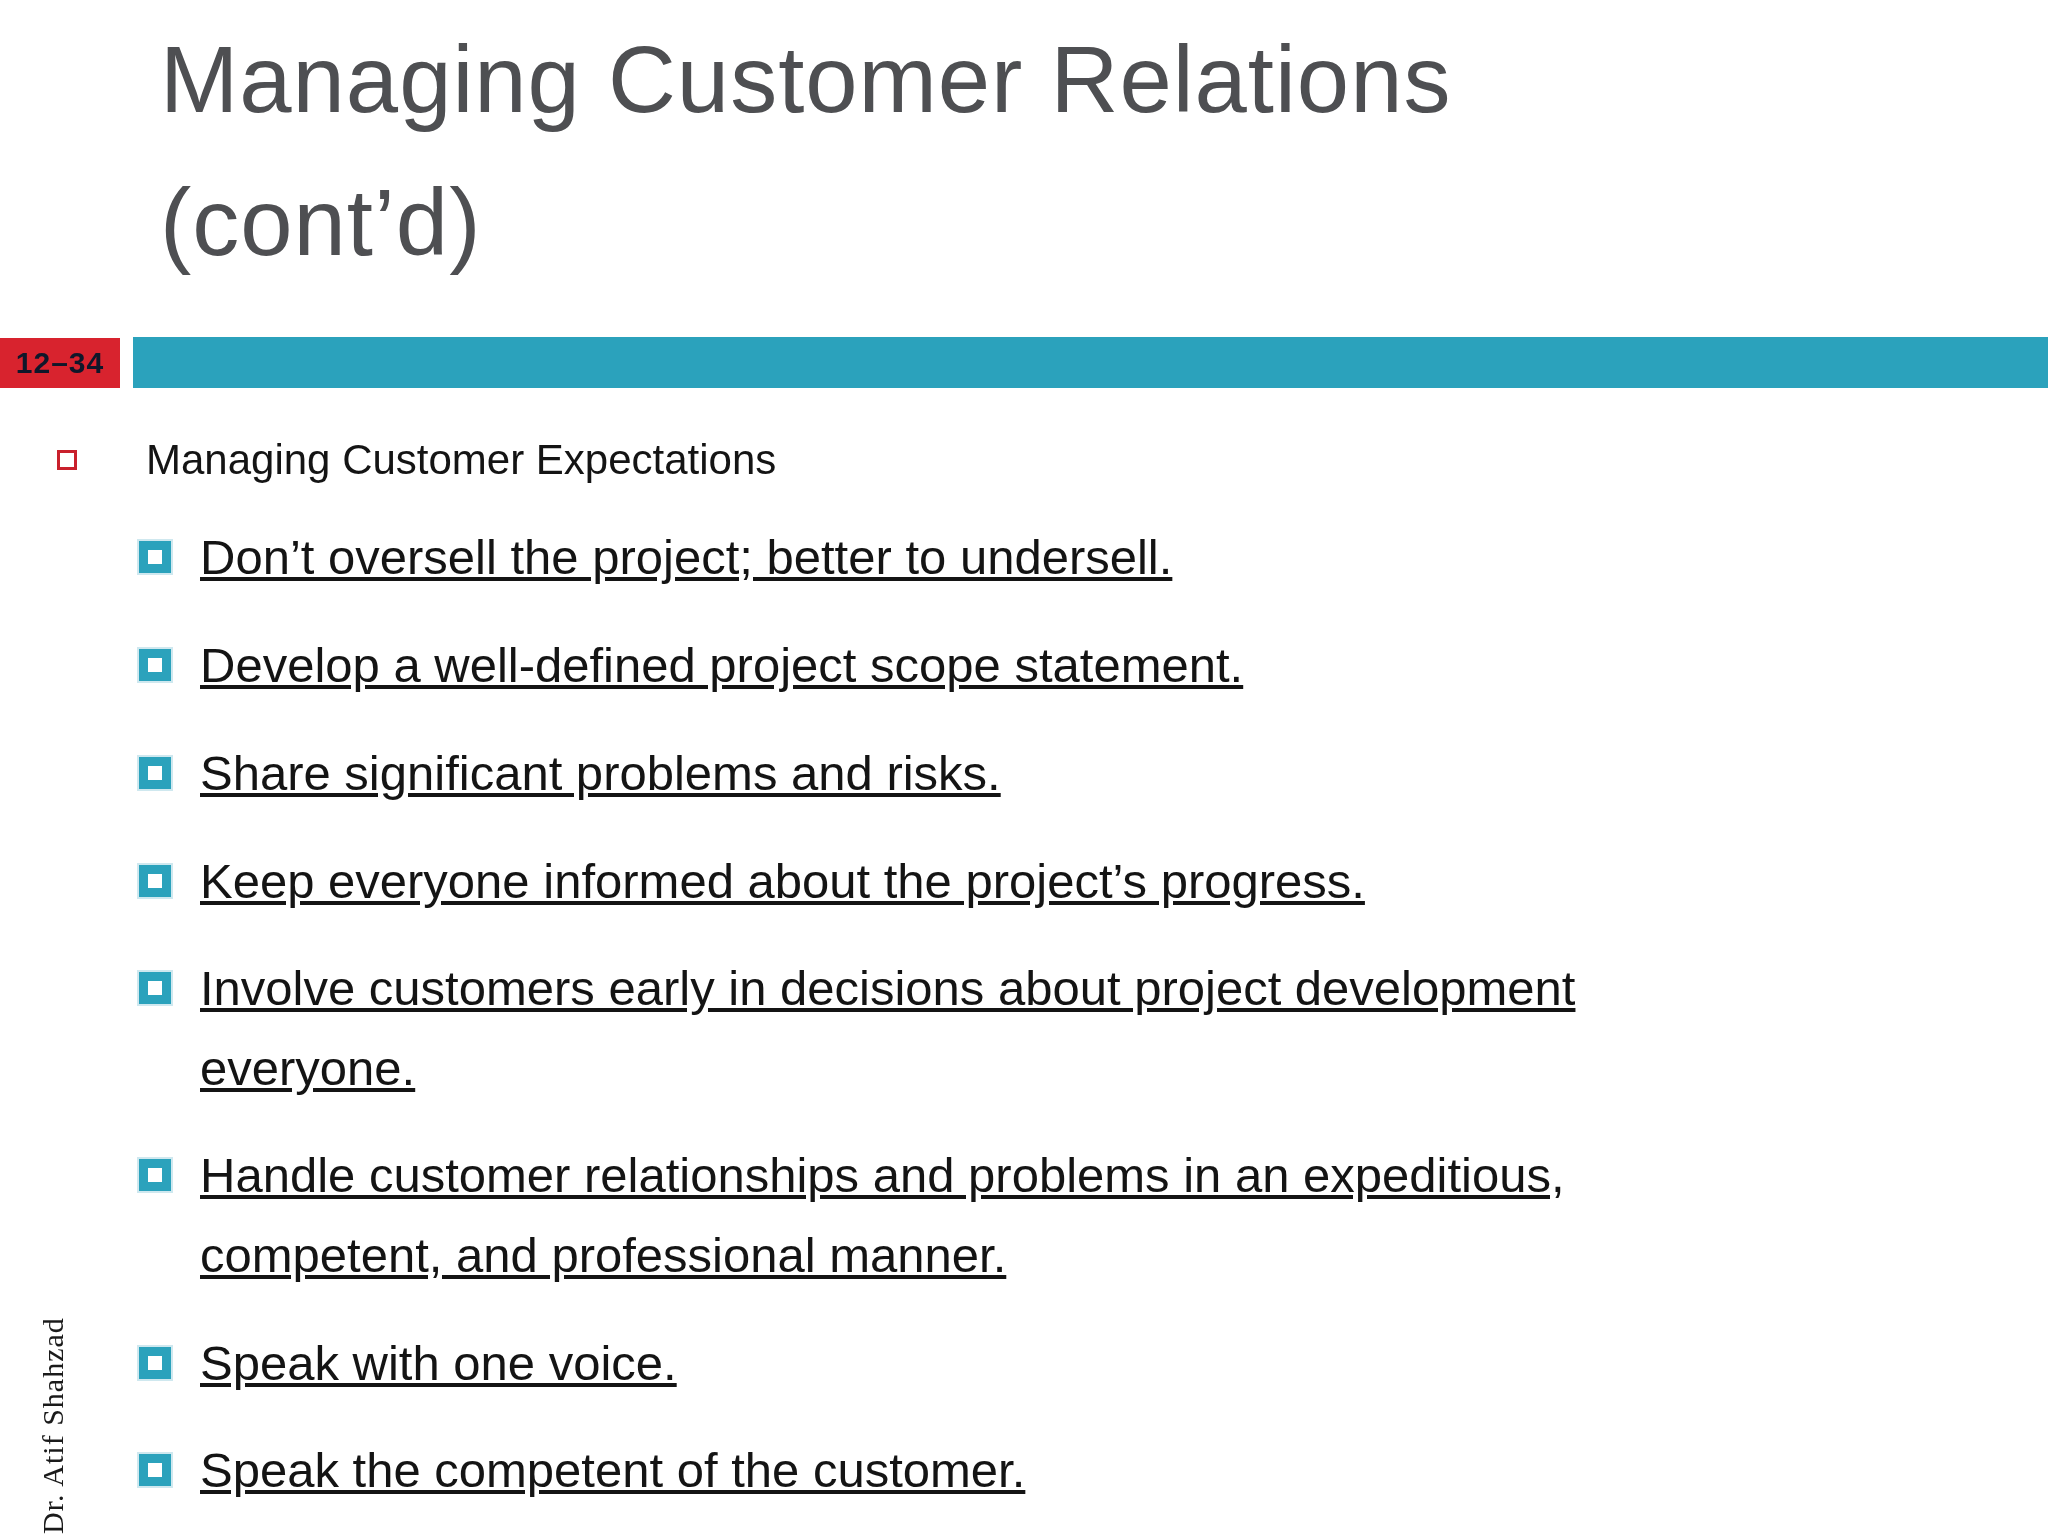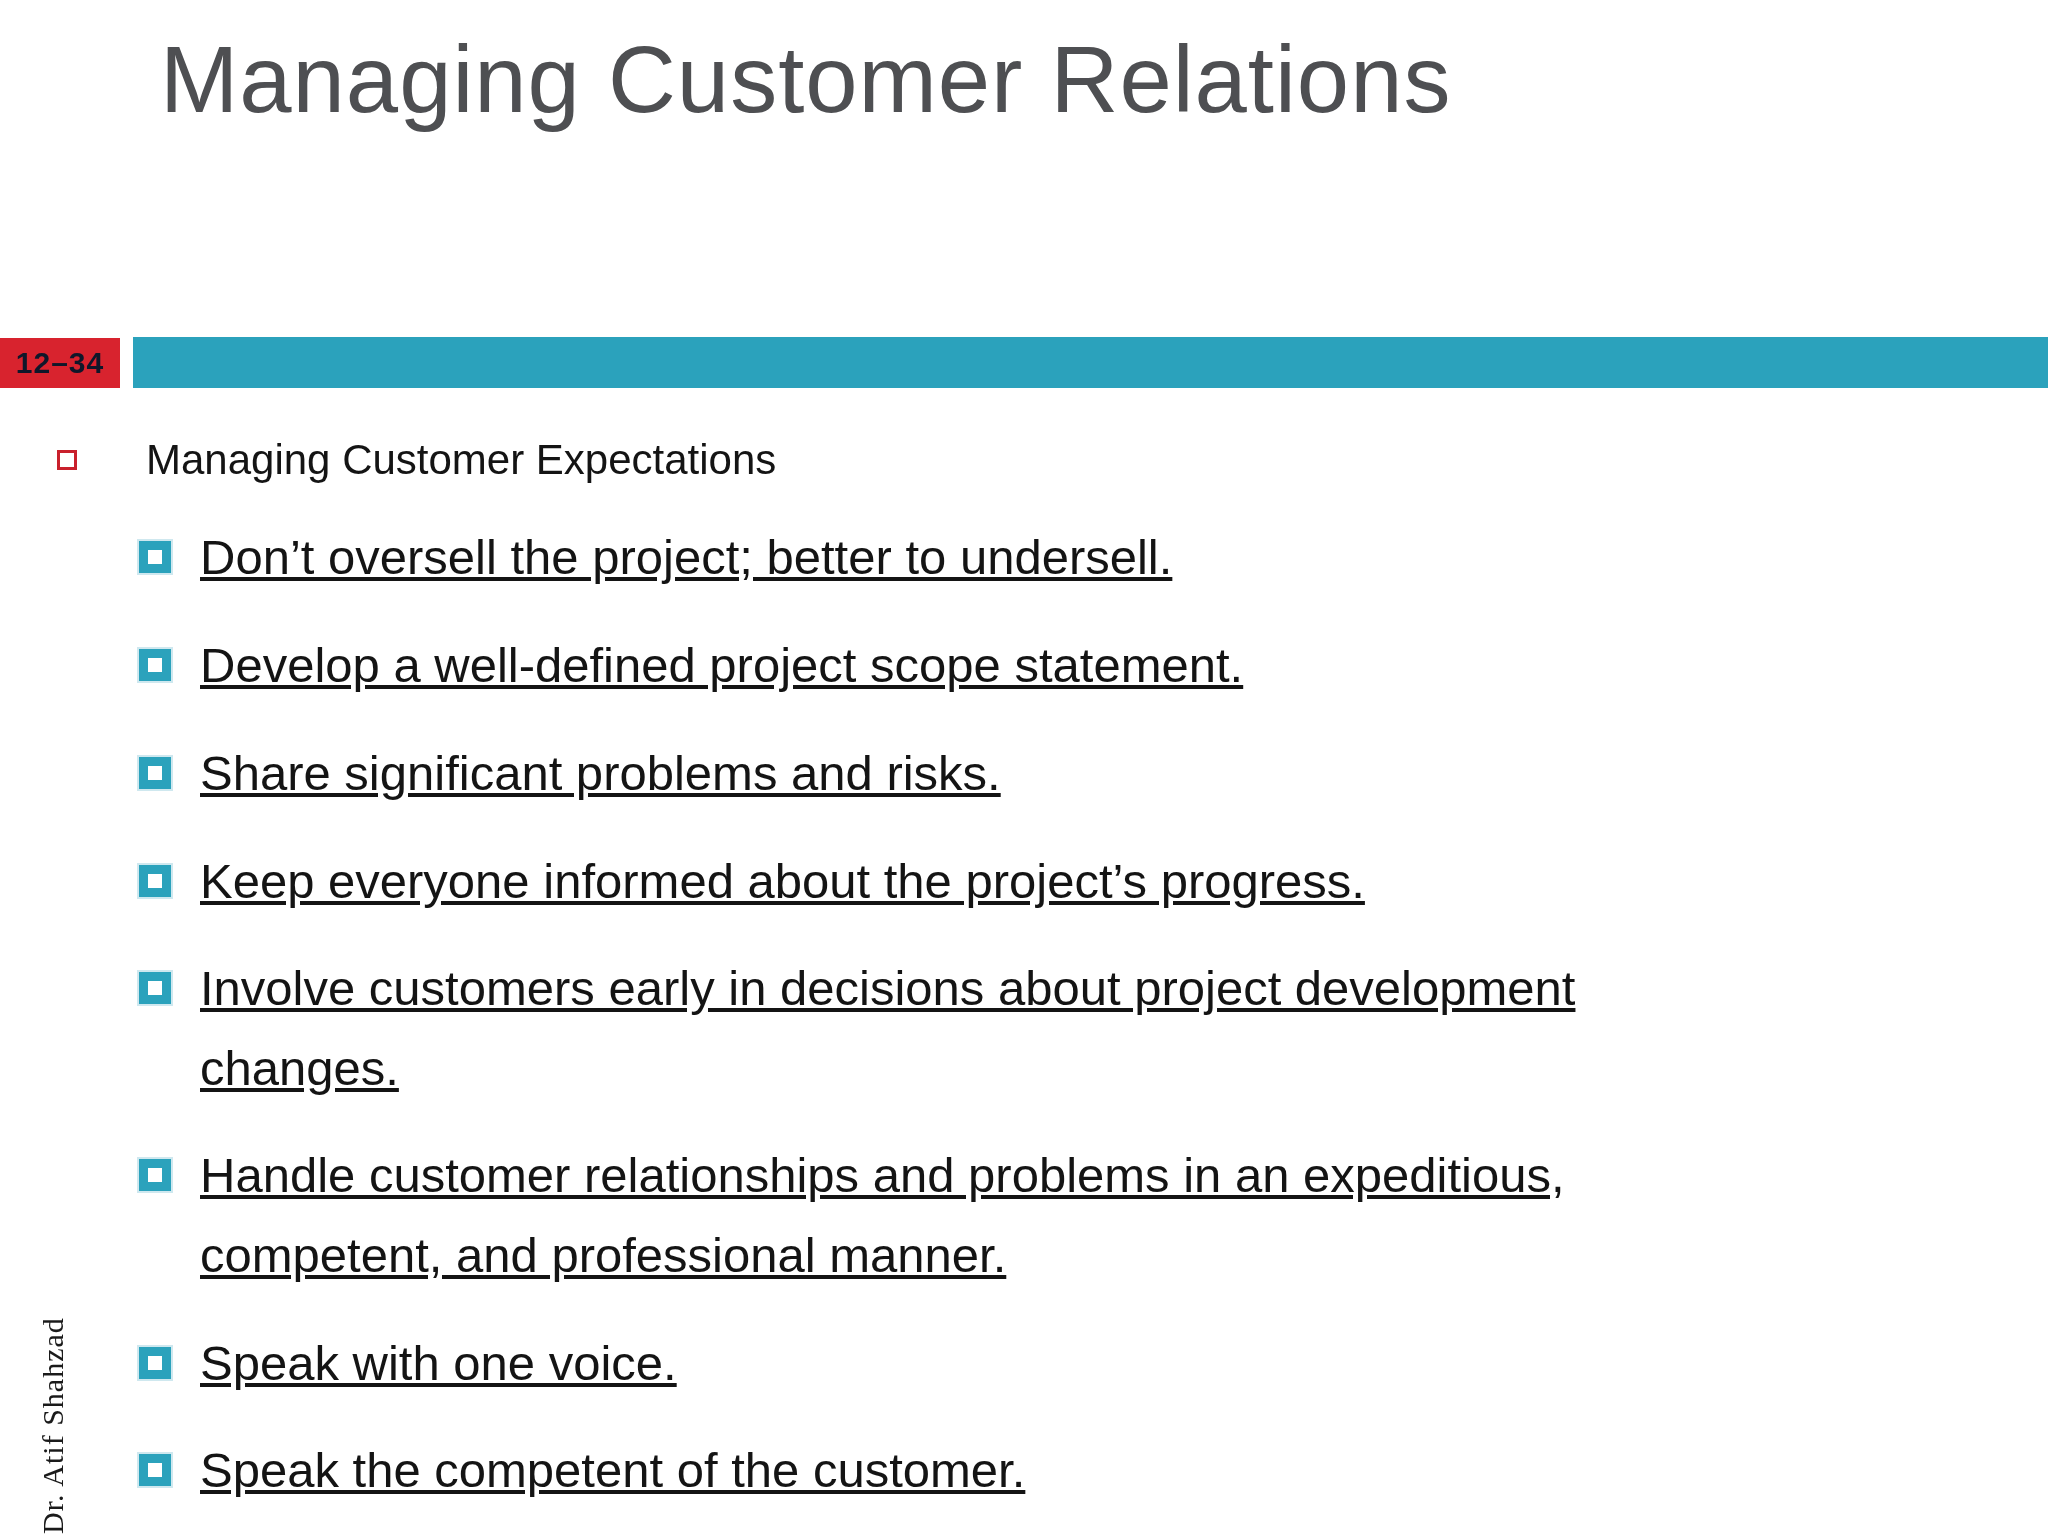--- a/index.html
+++ b/index.html
@@ -110,20 +110,21 @@
     letter-spacing: 1px;
   }
 </style>
 </head>
 <body>
 
 <div class="slide">
 
   <div class="title">
     <span class="tline">Managing Customer Relations</span>
+    <span class="tline">(cont’d)</span>
   </div>
 
   <div class="page-badge">
     <span>12–34</span>
   </div>
   <div class="teal-band"></div>
 
   <div class="section-row">
     <span class="section-bullet"></span>
     <span class="section-label">Managing Customer Expectations</span>
@@ -154,21 +155,21 @@
     <span class="sq"></span>
     <span class="txt">
       <span class="ln">Keep everyone informed about the project’s progress.</span>
     </span>
   </div>
 
   <div class="li" id="li4">
     <span class="sq"></span>
     <span class="txt">
       <span class="ln">Involve customers early in decisions about project development</span>
-      <span class="ln">changes.</span>
+      <span class="ln">everyone.</span>
     </span>
   </div>
 
   <div class="li" id="li5">
     <span class="sq"></span>
     <span class="txt">
       <span class="ln">Handle customer relationships and problems in an expeditious,</span>
       <span class="ln">competent, and professional manner.</span>
     </span>
   </div>

